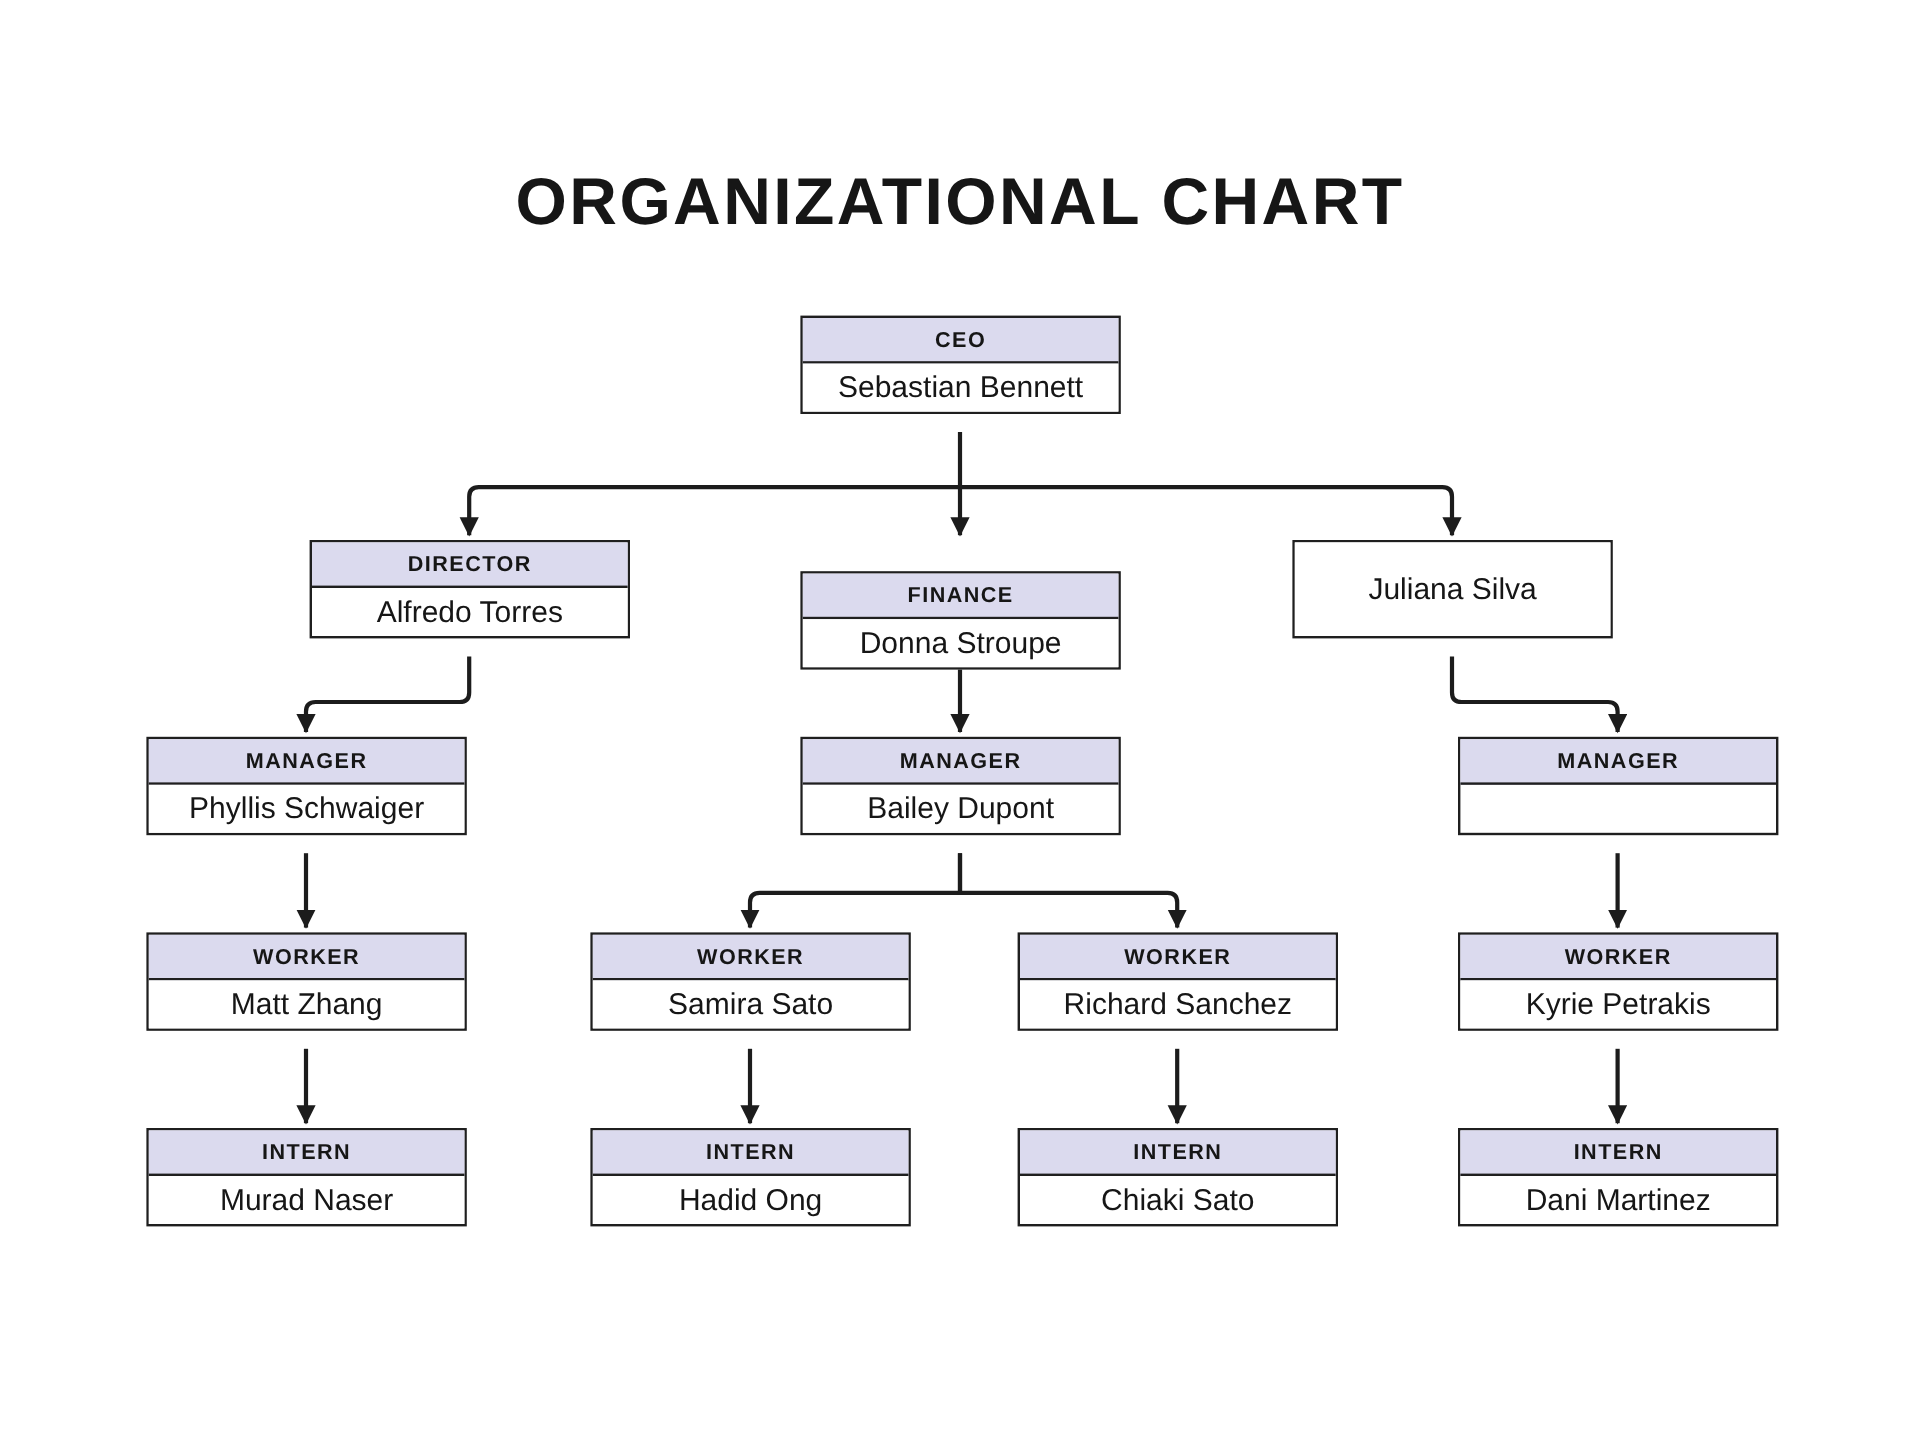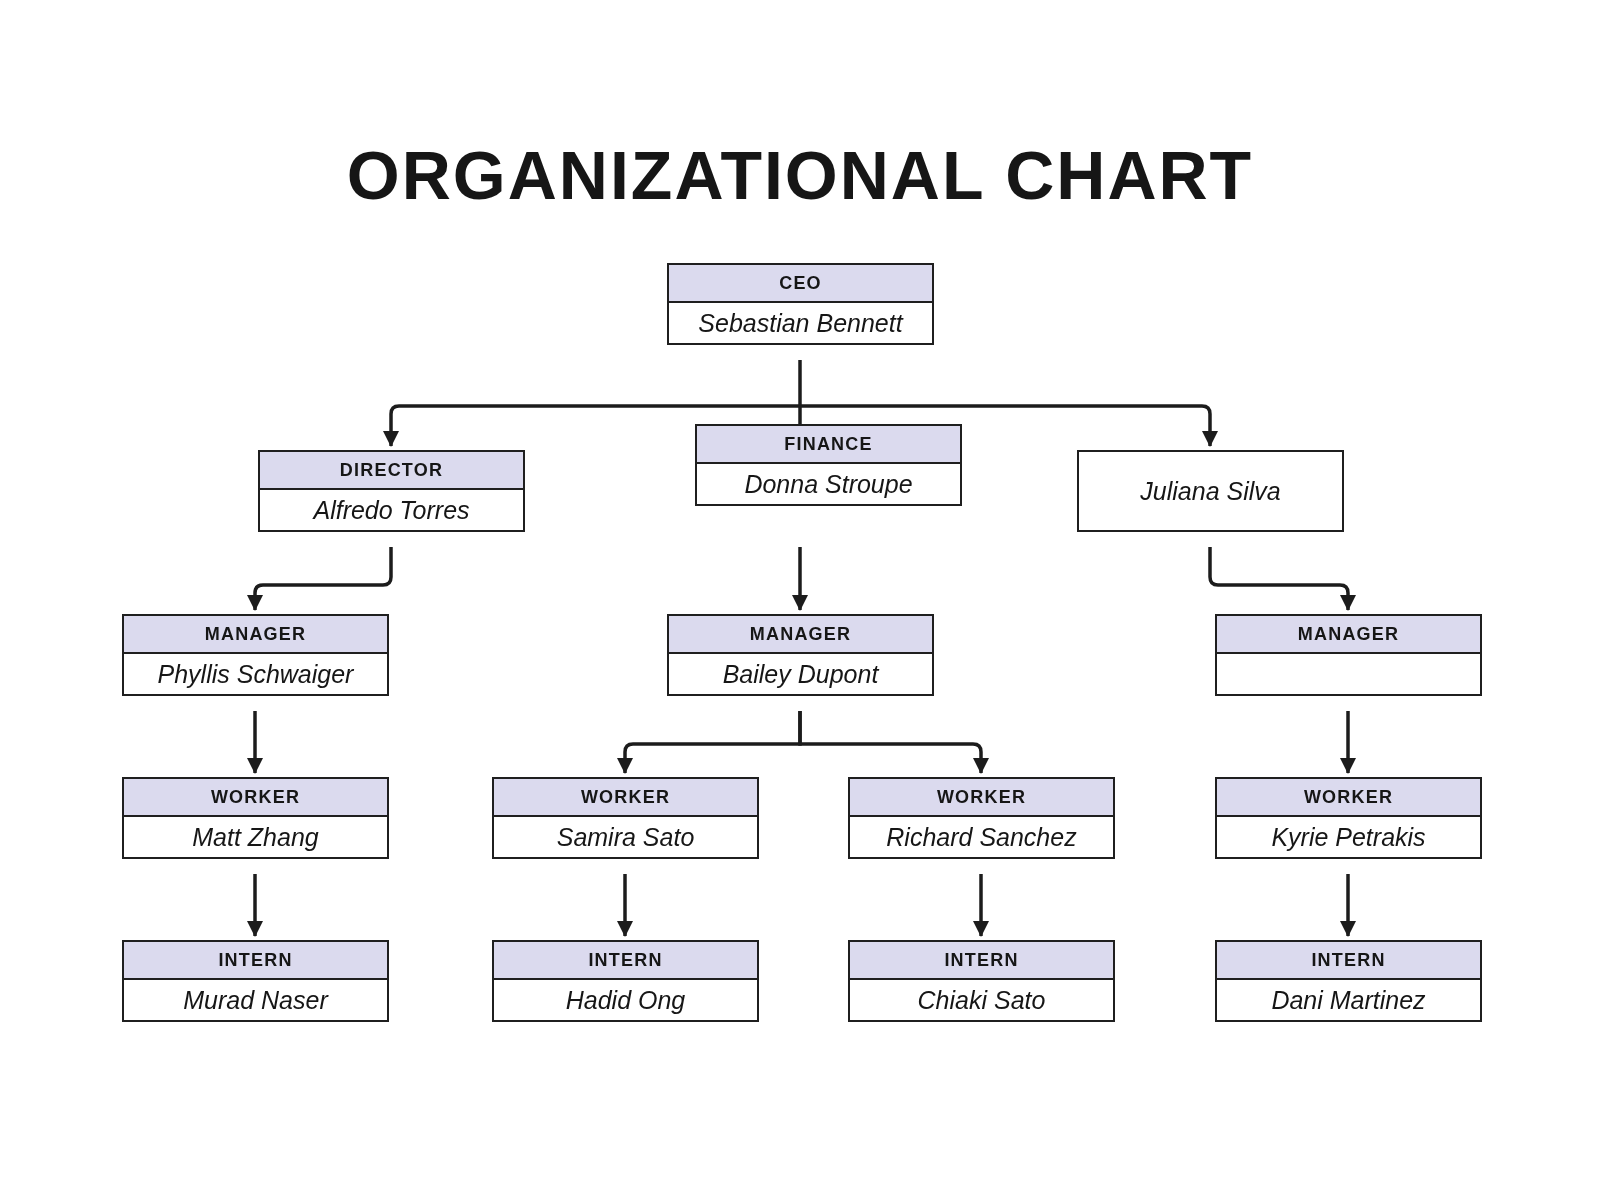--- a/index.html
+++ b/index.html
@@ -16,21 +16,21 @@
     font-family:"Liberation Sans","DejaVu Sans",sans-serif;
     position:relative;
     overflow:hidden;
   }
   .canvas{position:absolute;inset:0;width:1600px;height:1200px;}
 
   .page-title{
     position:absolute;
     top:136px;left:0;width:1600px;
     text-align:center;
-    font-size:68px;
+    font-size:55px;
     font-weight:700;
     letter-spacing:2px;
     color:var(--text);
   }
 
   svg.connectors{position:absolute;inset:0;width:1600px;height:1200px;pointer-events:none;}
   .conn{stroke:var(--line);stroke-width:3.5;fill:none;}
   .arrowhead{fill:var(--line);}
 
   .node{
@@ -47,27 +47,26 @@
     display:flex;align-items:center;justify-content:center;
     font-size:18px;font-weight:700;letter-spacing:1.2px;
     color:var(--text);
   }
   .node-body{
     flex:1;
     display:flex;align-items:center;justify-content:center;
     font-size:25px;
     color:var(--text);
     background:#ffffff;
-    font-style:italic;
   }
 
   
   .pos-ceo       {left:667px;  top:263px;}
   .pos-director  {left:258px;  top:450px;}
-  .pos-finance   {left:667px;  top:424px;margin-left:28px;}
+  .pos-finance   {left:667px;  top:476px;}
   .pos-marketing {left:1077px; top:450px;}
   .pos-m1        {left:122px;  top:614px;}
   .pos-m2        {left:667px;  top:614px;}
   .pos-m3        {left:1215px; top:614px;}
   .pos-w1        {left:122px;  top:777px;}
   .pos-w2        {left:492px;  top:777px;}
   .pos-w3        {left:848px;  top:777px;}
   .pos-w4        {left:1215px; top:777px;}
   .pos-i1        {left:122px;  top:940px;}
   .pos-i2        {left:492px;  top:940px;}

